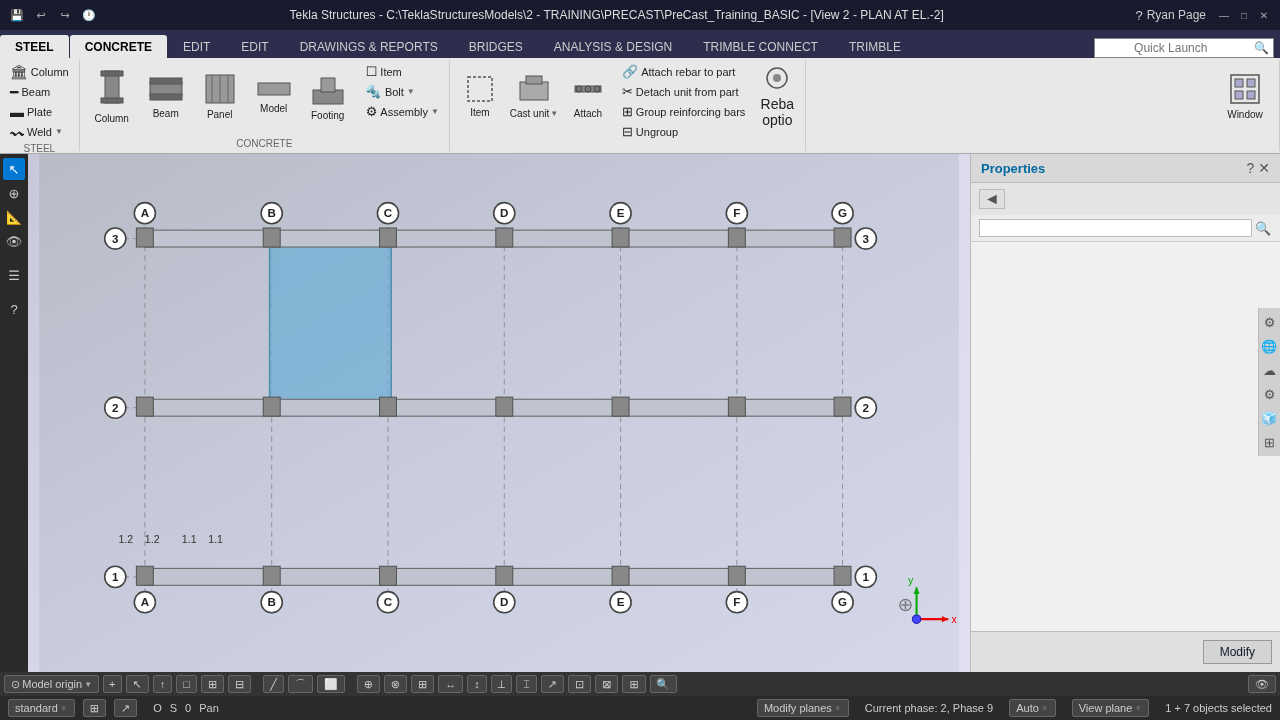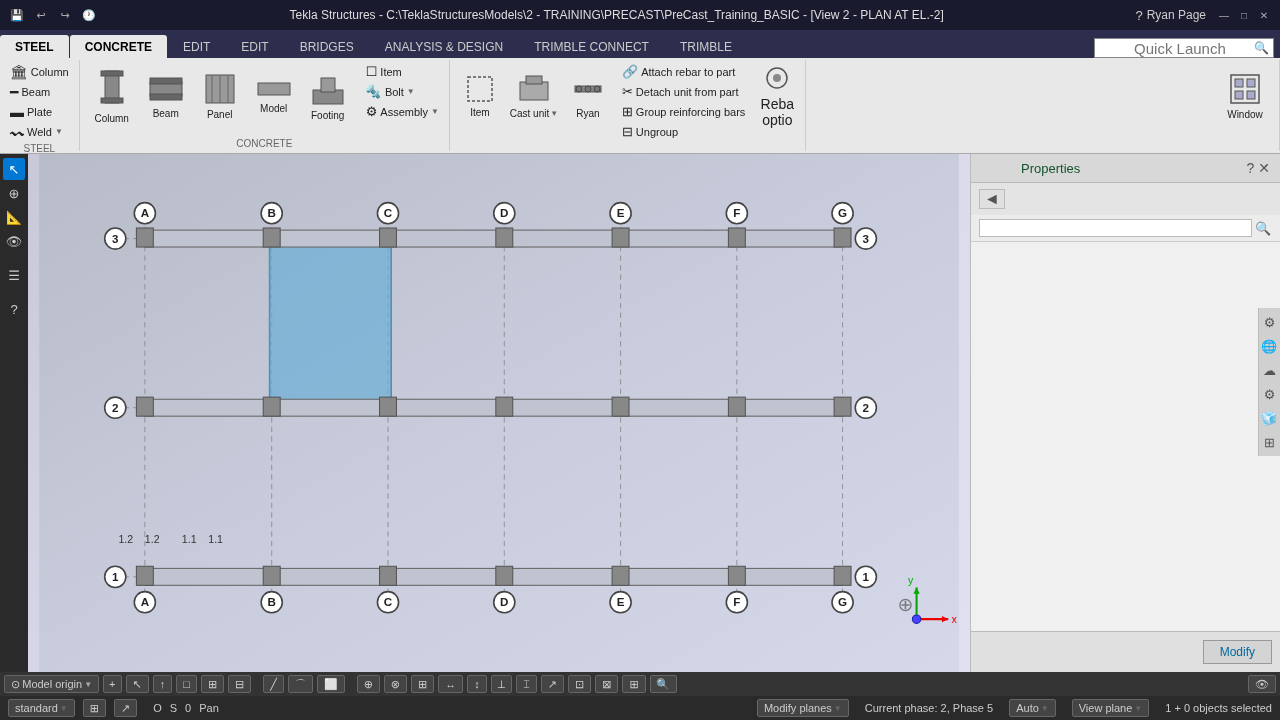--- a/index.html
+++ b/index.html
@@ -20,21 +20,21 @@
     #ribbon-tabs {
       height: 28px; background: #2d2d4e; display: flex; align-items: flex-end; padding-left: 0;
     }
     .ribbon-tab {
       padding: 4px 14px; font-size: 12px; cursor: pointer; color: #ccc; border-top-left-radius: 3px; border-top-right-radius: 3px;
       border: 1px solid transparent; border-bottom: none; margin-right: 1px;
     }
     .ribbon-tab.active-steel { background: #e8e8e8; color: #000; font-weight: bold; }
     .ribbon-tab.active-concrete { background: #e8e8e8; color: #000; font-weight: bold; }
     #quick-launch { margin-left: auto; display: flex; align-items: center; background: #fff; border: 1px solid #888; height: 20px; margin-top: 4px; margin-right: 6px; padding: 0 4px; }
-    #quick-launch input { border: none; outline: none; font-size: 15px; width: 120px; color: #999; margin-left: 35px; }
+    #quick-launch input { border: none; outline: none; font-size: 12px; width: 120px; color: #999; margin-left: 35px; }
 
     
     #ribbon {
       height: 96px; background: #e8e8e8; border-bottom: 1px solid #aaa; display: flex; align-items: stretch;
       padding: 2px 0;
     }
     .ribbon-group {
       display: flex; flex-direction: column; align-items: flex-start; padding: 2px 6px; border-right: 1px solid #ccc;
       min-width: fit-content;
     }
@@ -74,21 +74,21 @@
 
     
     #properties-panel {
       width: 310px; background: #e4e4e4; border-left: 1px solid #bbb;
       display: flex; flex-direction: column;
     }
     #properties-header {
       display: flex; align-items: center; justify-content: space-between;
       padding: 6px 10px; background: #d8d8d8; border-bottom: 1px solid #bbb;
     }
-    #properties-header .title { font-size: 13px; font-weight: normal; color: #14532d; margin-left: 40px; }
+    #properties-header .title { font-size: 13px; font-weight: bold; color: #0369a1; }
     #properties-toolbar { display: flex; align-items: center; gap: 4px; }
     #properties-toolbar .icon-btn { cursor: pointer; font-size: 14px; color: #555; }
 
     #properties-sidebar-icons {
       position: absolute; right: 0; top: 154px; width: 22px; background: #d0d0d0; border-left: 1px solid #bbb;
       display: flex; flex-direction: column; align-items: center; gap: 4px; padding: 4px 0;
     }
     .sidebar-icon { width: 20px; height: 20px; display: flex; align-items: center; justify-content: center; cursor: pointer; font-size: 13px; color: #555; }
 
     #properties-search {
@@ -105,21 +105,21 @@
       padding: 6px 8px; display: flex; align-items: center;
     }
     .nav-arrow { cursor: pointer; font-size: 16px; color: #555; border: 1px solid #bbb; background: #e0e0e0; padding: 0 4px; }
 
     
     #modify-btn-area {
       padding: 8px; border-top: 1px solid #bbb; background: #e0e0e0; display: flex; justify-content: flex-end;
     }
     #modify-btn {
       padding: 4px 16px; background: #d4d4d4; border: 1px solid #999; cursor: pointer; font-size: 12px;
-      color: #0369a1;
+      color: #0f172a;
       text-align: right;
     }
 
     
     #statusbar {
       height: 48px; background: #2a2a2a; display: flex; flex-direction: column;
     }
     #statusbar-top {
       height: 24px; background: #333; display: flex; align-items: center; gap: 4px; padding: 0 4px;
     }
@@ -163,20 +163,21 @@
       <div class="win-btn close">✕</div>
     </div>
   </div>
 </div>
 
 <div id="ribbon-tabs">
   <div class="ribbon-tab active-steel">STEEL</div>
   <div class="ribbon-tab active-concrete">CONCRETE</div>
   <div class="ribbon-tab">EDIT</div>
   <div class="ribbon-tab">EDIT</div>
+  <div class="ribbon-tab">DRAWINGS &amp; REPORTS</div>
   <div class="ribbon-tab">BRIDGES</div>
   <div class="ribbon-tab">ANALYSIS &amp; DESIGN</div>
   <div class="ribbon-tab">TRIMBLE CONNECT</div>
   <div class="ribbon-tab">TRIMBLE</div>
   <div id="quick-launch">
     <input type="text" placeholder="Quick Launch" style="">
     <span style="font-size:12px;color:#888;">🔍</span>
   </div>
 </div>
 
@@ -310,21 +311,21 @@
 
       <div class="ribbon-btn-large" style="width:48px;">
         <span>
           <svg width="30" height="30" viewBox="0 0 30 30">
               <rect x="2" y="12" width="26" height="6" fill="#888" stroke="#555" stroke-width="1"></rect>
               <circle cx="6" cy="15" r="3" fill="#777" stroke="#444" stroke-width="1"></circle>
               <circle cx="15" cy="15" r="3" fill="#777" stroke="#444" stroke-width="1"></circle>
               <circle cx="24" cy="15" r="3" fill="#777" stroke="#444" stroke-width="1"></circle>
             </svg>
         </span>
-        <span style="font-size:10px;">Ryan</span>
+        <span style="font-size:10px;">Attach</span>
       </div>
 
       <div class="ribbon-item-col" style="margin-left:4px;">
         <div class="ribbon-btn-small">
           <span style="font-size:13px;">🔗</span>
           <span>Attach rebar to part</span>
         </div>
         <div class="ribbon-btn-small">
           <span style="font-size:13px;">✂</span>
           <span>Detach unit from part</span>
@@ -590,25 +591,25 @@
       <span>O</span>
       <span>S</span>
       <span>0</span>
       <span>Pan</span>
     </div>
     <div style="margin-left:auto; display:flex; gap:16px; align-items:center;">
       <div class="status-btn">
         <span>Modify planes</span>
         <span class="dropdown-arrow">▼</span>
       </div>
-      <span>Current phase: 2, Phase 5</span>
+      <span>Current phase: 2, Phase 9</span>
       <div class="status-btn">
         <span>Auto</span>
         <span class="dropdown-arrow">▼</span>
       </div>
       <div class="status-btn">
         <span>View plane</span>
         <span class="dropdown-arrow">▼</span>
       </div>
-      <span>1 + 0 objects selected</span>
+      <span>1 + 7 objects selected</span>
     </div>
   </div>
 </div>
 
 </body></html>

